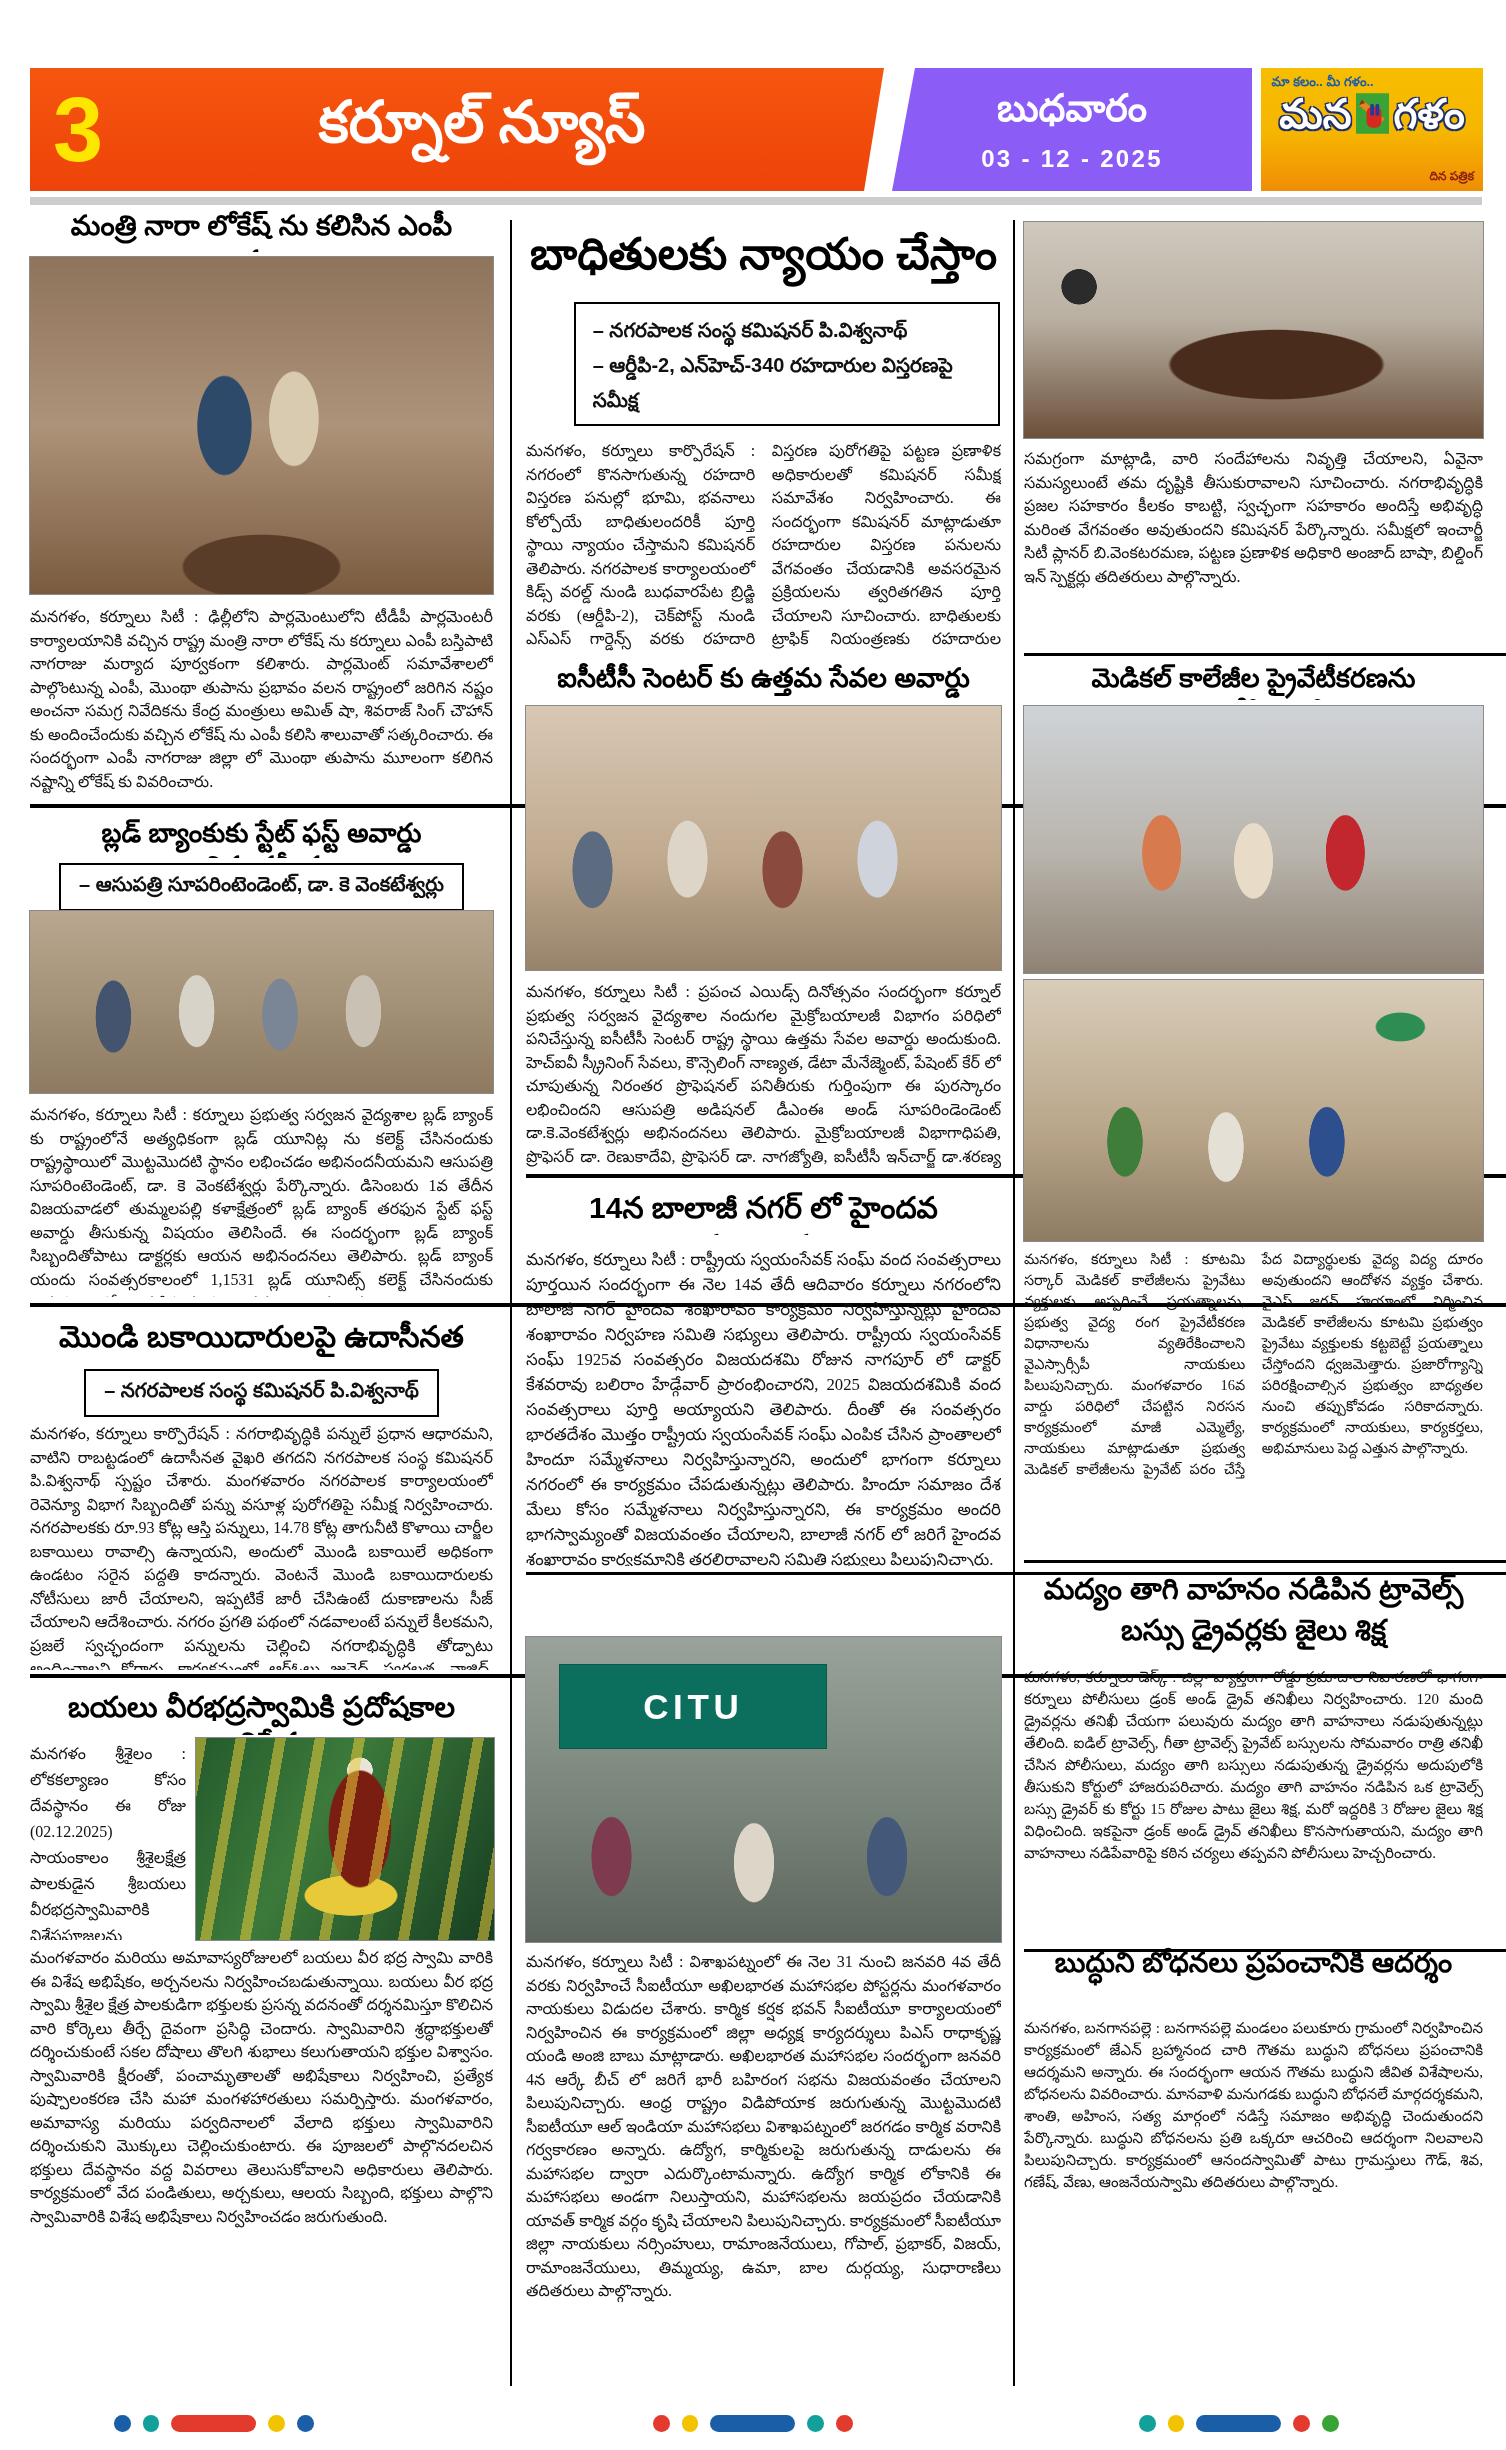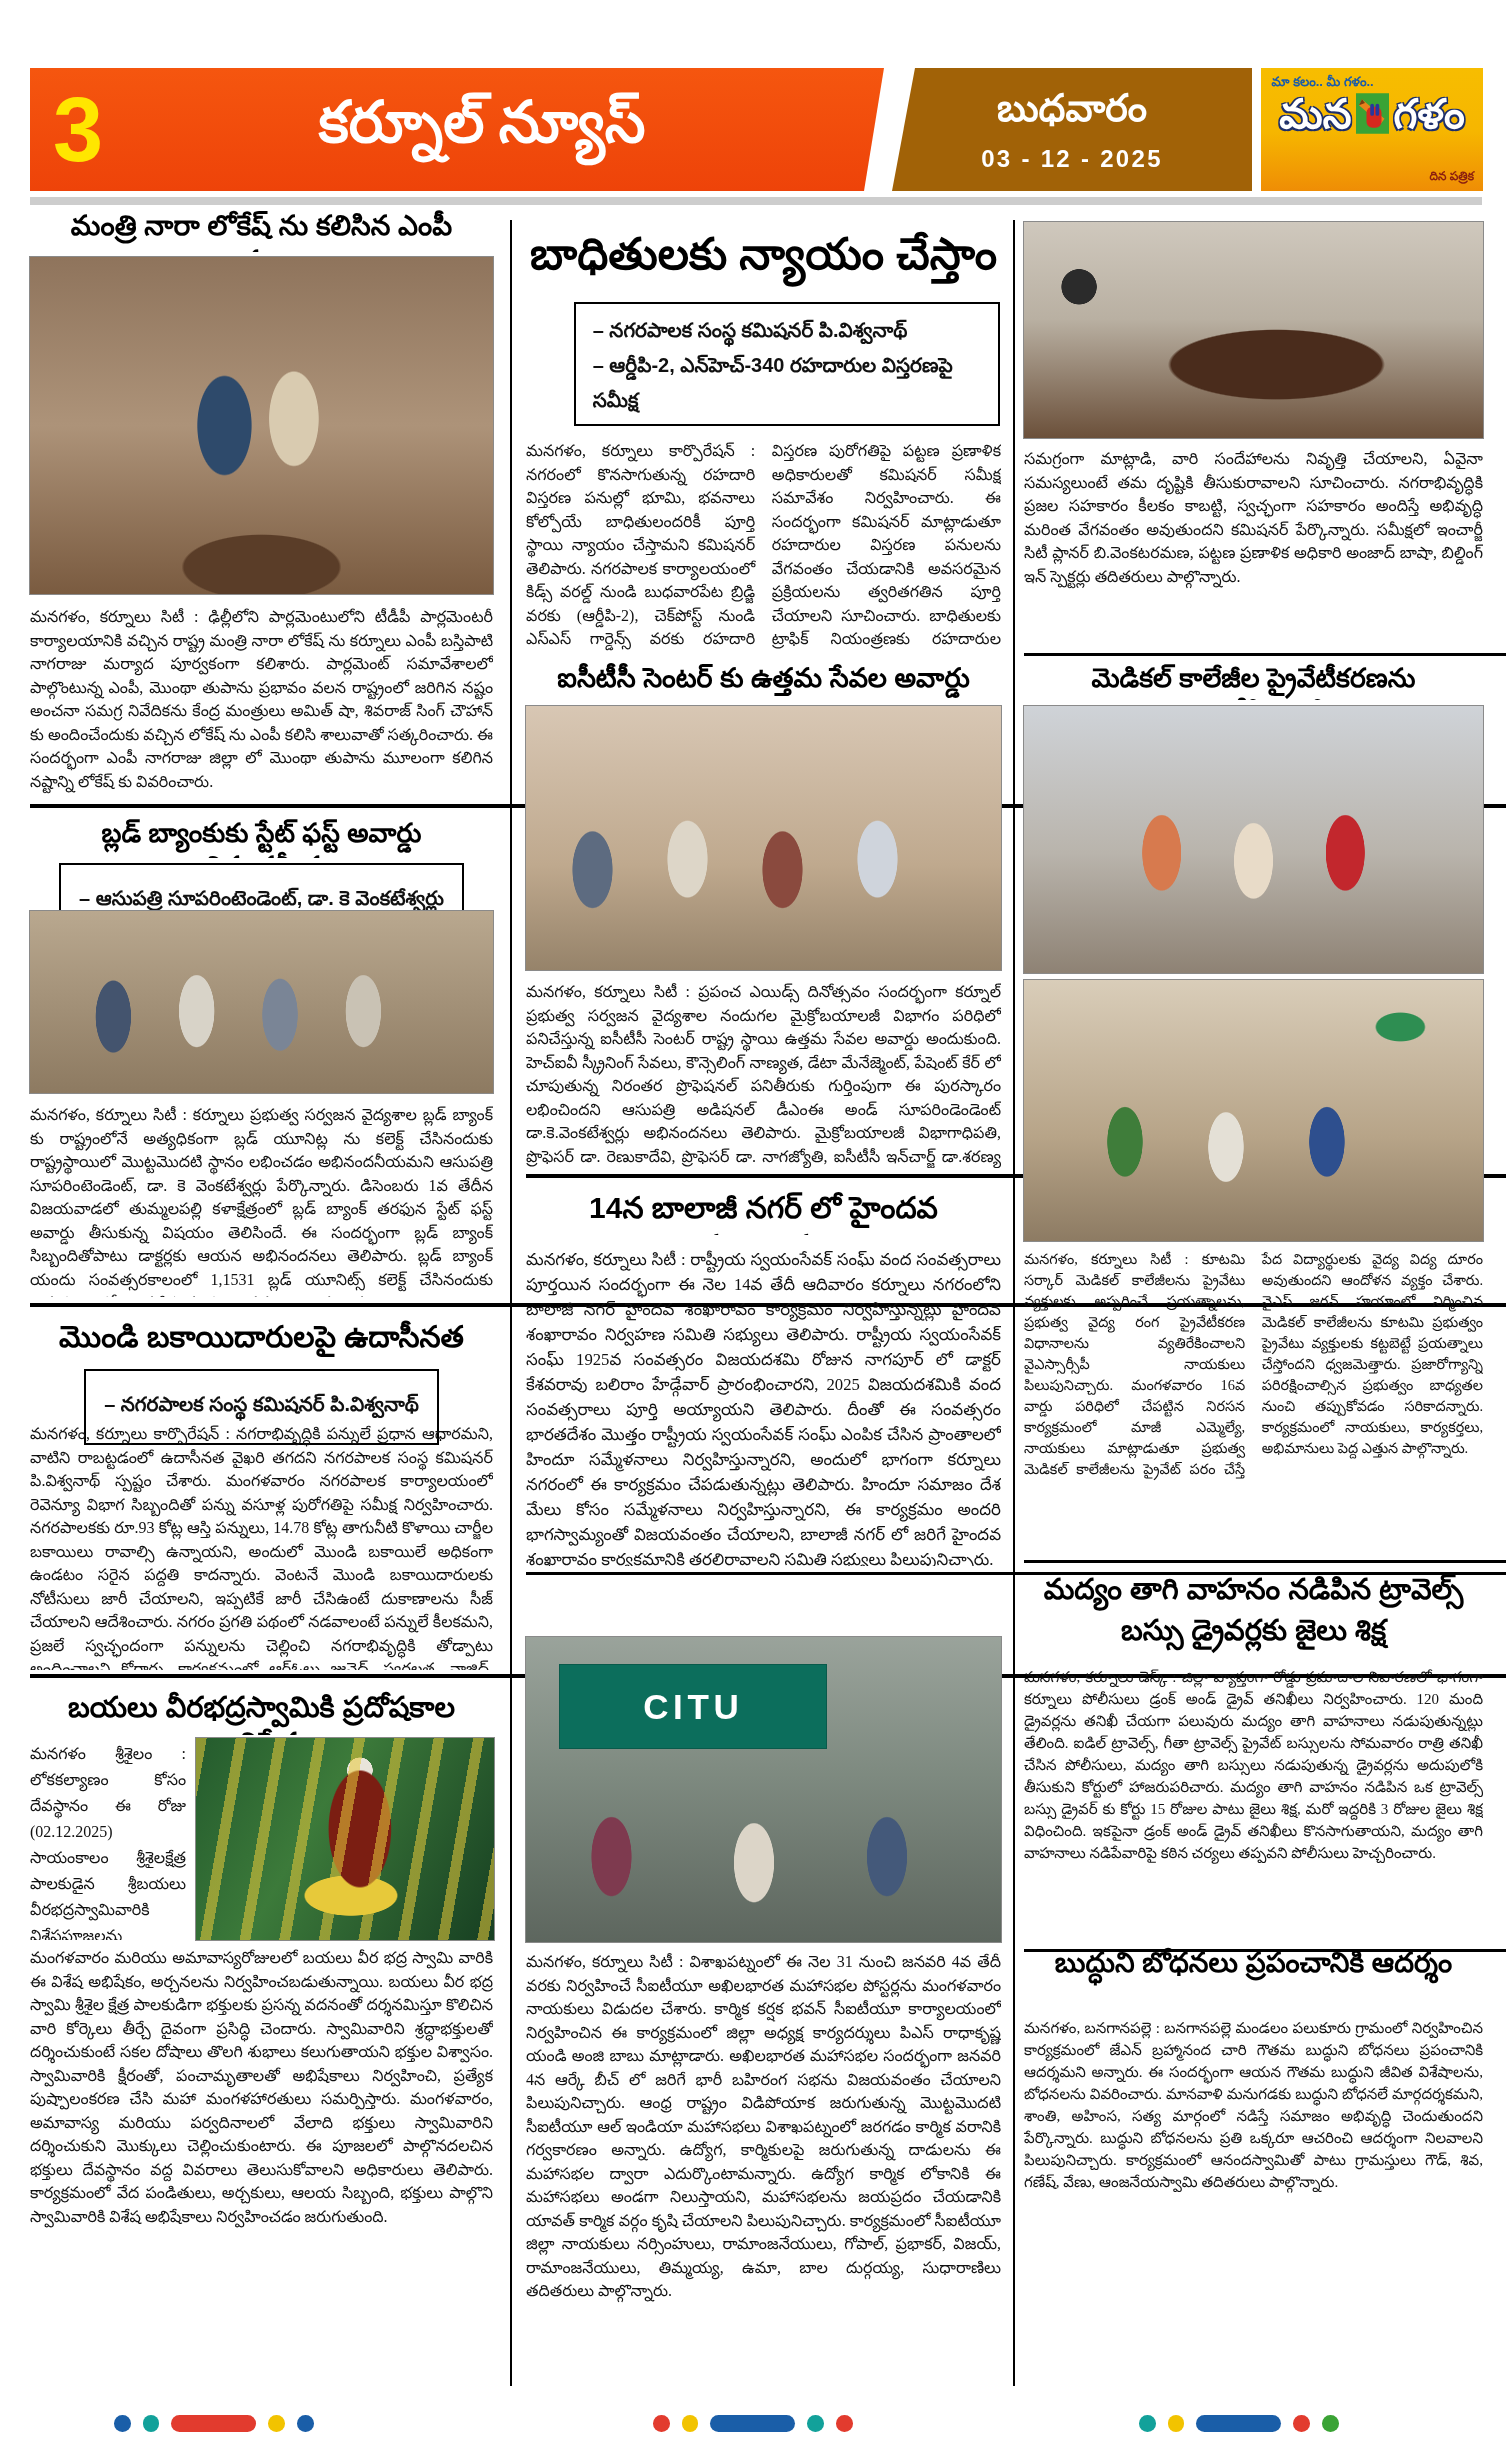--- a/index.html
+++ b/index.html
@@ -8,21 +8,21 @@
   .abs{position:absolute;}
   
   .masthead-orange{left:30px;top:68px;width:854px;height:123px;
     background:linear-gradient(180deg,#f5560f,#ee4309);
     clip-path:polygon(0 0,100% 0,calc(100% - 20px) 100%,0 100%);
     display:flex;align-items:center;}
   .pagenum{font-family:"Liberation Sans",sans-serif;font-size:90px;font-weight:bold;
     color:#ffe600;margin:0 30px 0 23px;line-height:1;}
   .papername{font-size:58px;font-weight:bold;color:#fff;flex:1;text-align:center;
     padding-right:53px;white-space:nowrap;overflow:hidden;}
-  .masthead-blue{left:892px;top:68px;width:360px;height:123px;background:#a16207;
+  .masthead-blue{left:892px;top:68px;width:360px;height:123px;background:#8b5cf6;
     clip-path:polygon(23px 0,100% 0,100% 100%,0 100%);
     color:#fff;display:flex;flex-direction:column;align-items:center;justify-content:center;
     gap:6px;font-family:"Liberation Sans",sans-serif;}
   .day{font-size:38px;font-weight:bold;}
   .date{font-size:24px;font-weight:bold;letter-spacing:2.3px;}
   .logo-box{left:1261px;top:68px;width:222px;height:123px;
     background:linear-gradient(180deg,#f7bd00 0%,#f6b600 52%,#ef8d05 100%);
     overflow:hidden;font-family:"Liberation Sans",sans-serif;}
   .tagline{color:#1c5ca8;font-weight:bold;font-size:13px;padding:6px 0 0 10.6px;}
   .logo-row{display:flex;align-items:center;justify-content:center;gap:4.6px;margin-top:0px;}
@@ -35,21 +35,21 @@
   .cc{left:526px;width:475px;}
   .rc{left:1024px;width:459px;}
   .vrule{width:2.3px;background:#000;}
   .divider{height:3.8px;background:#000;width:100%;}
   .hl{font-family:"Liberation Sans",sans-serif;font-weight:bold;text-align:center;
       color:#000;overflow:hidden;line-height:1.25;}
   .body{font-size:16px;line-height:23.5px;text-align:justify;overflow:hidden;}
   .body.small{font-size:14.4px;line-height:21px;}
   .two-col{column-count:2;column-gap:16.7px;}
   .subwrap{text-align:center;overflow:visible;}
-  .subbox{display:inline-block;border:2.3px solid #000;padding:22px 18px;font-weight:bold;
+  .subbox{display:inline-block;border:2.3px solid #000;padding:8px 18px;font-weight:bold;
     font-size:20px;font-family:"Liberation Sans",sans-serif;background:#fff;}
   .bullets{border:2.3px solid #000;padding:9px 16.7px;font-family:"Liberation Sans",sans-serif;
     font-weight:bold;font-size:20px;line-height:35px;text-align:left;overflow:hidden;background:#fff;}
   
   .photo{outline:0.8px solid #8a8a8a;overflow:hidden;}
   .p-office{background:
     radial-gradient(46px 84px at 42% 50%,#2e4a6b 0 58%,transparent 60%),
     radial-gradient(42px 80px at 57% 48%,#d9cbb0 0 58%,transparent 60%),
     radial-gradient(129px 53px at 50% 92%,#5a3d28 0 60%,transparent 62%),
     linear-gradient(180deg,#8f745c 0%,#ad9379 50%,#7a5b40 100%);}

